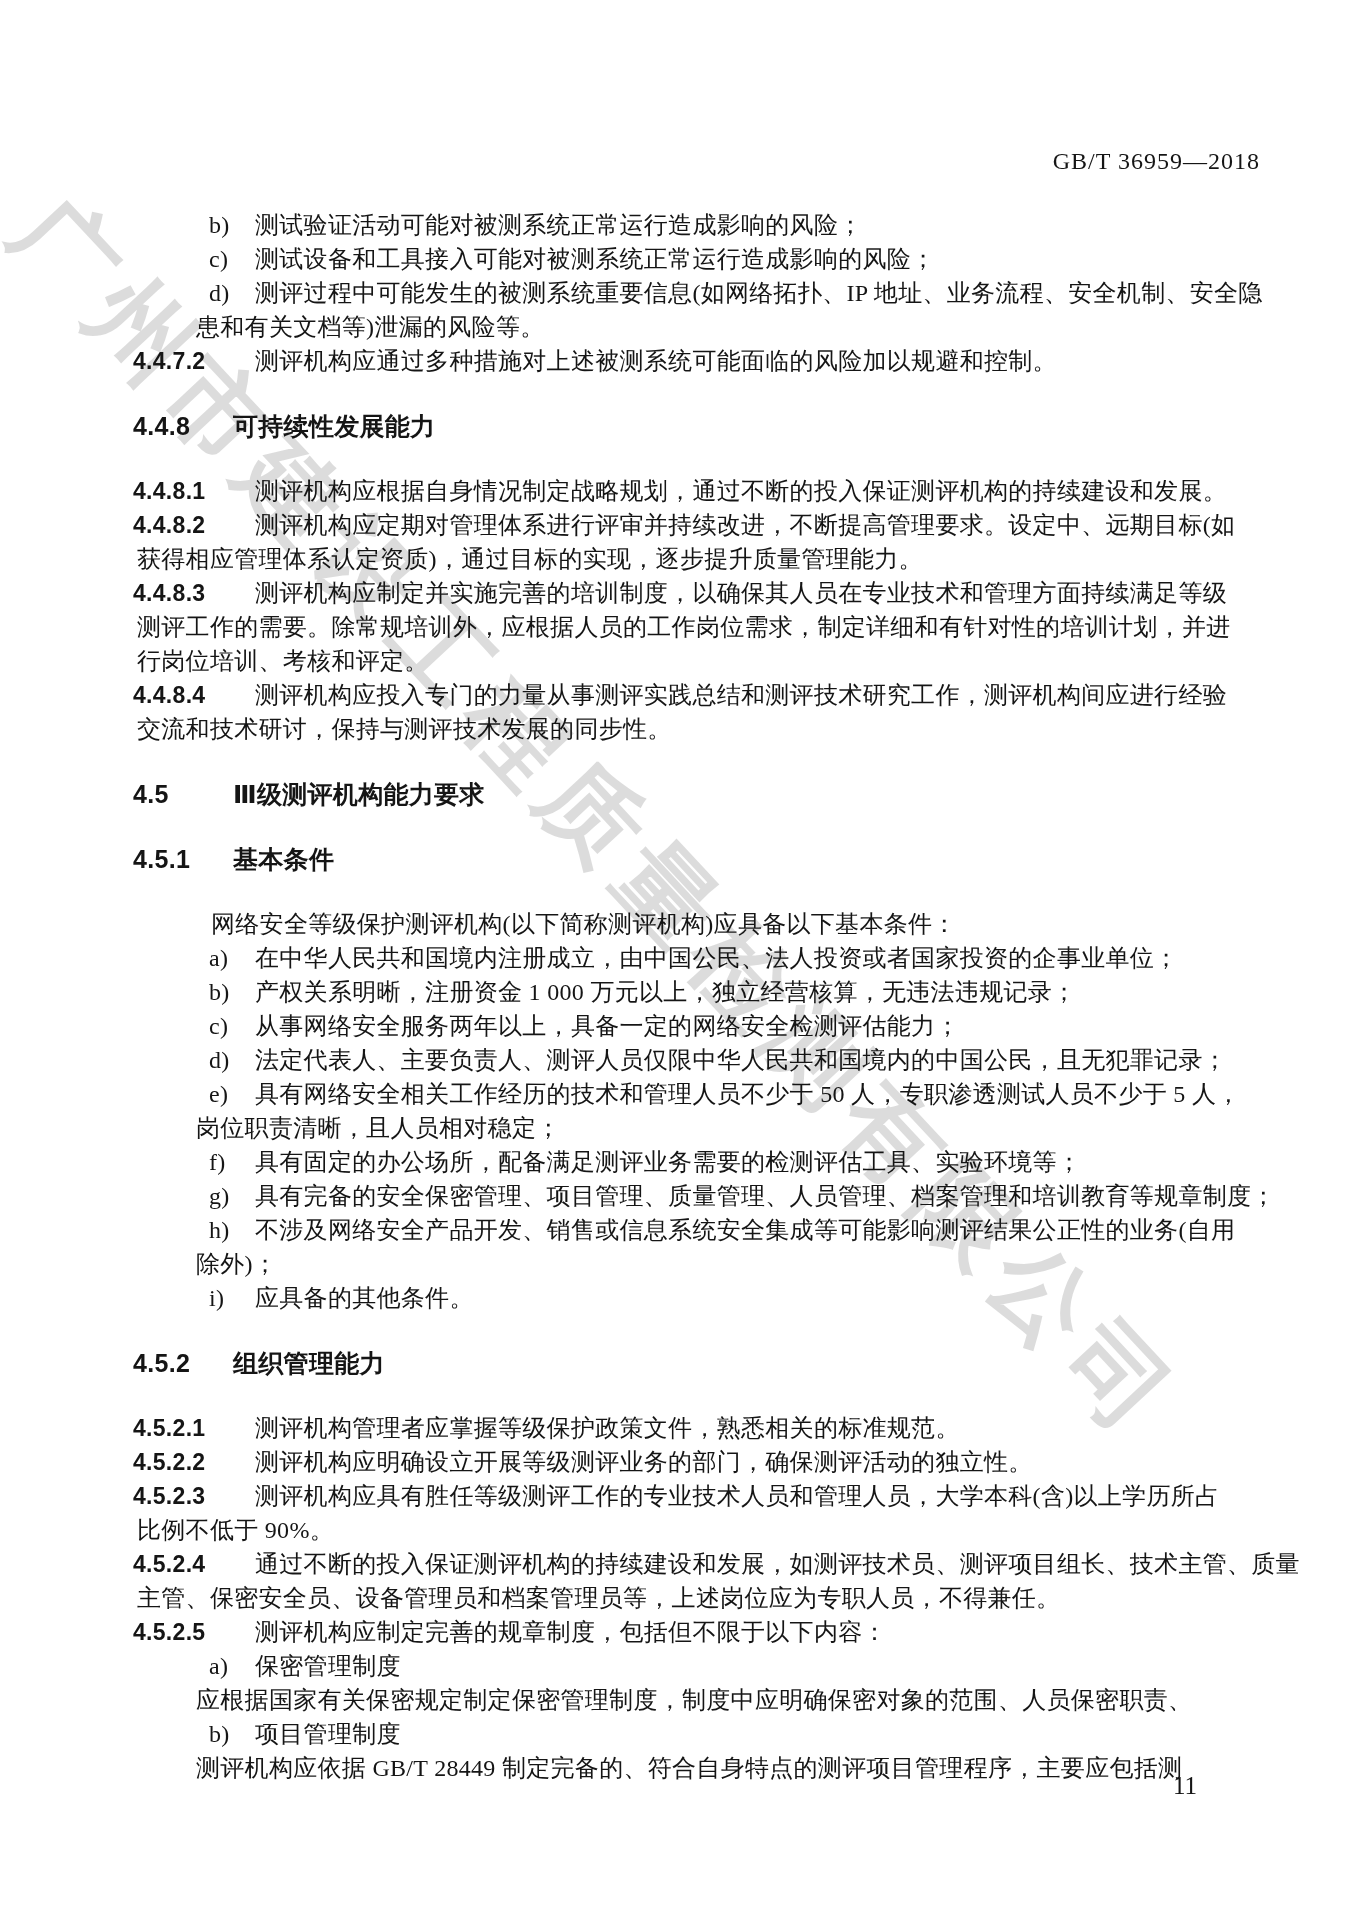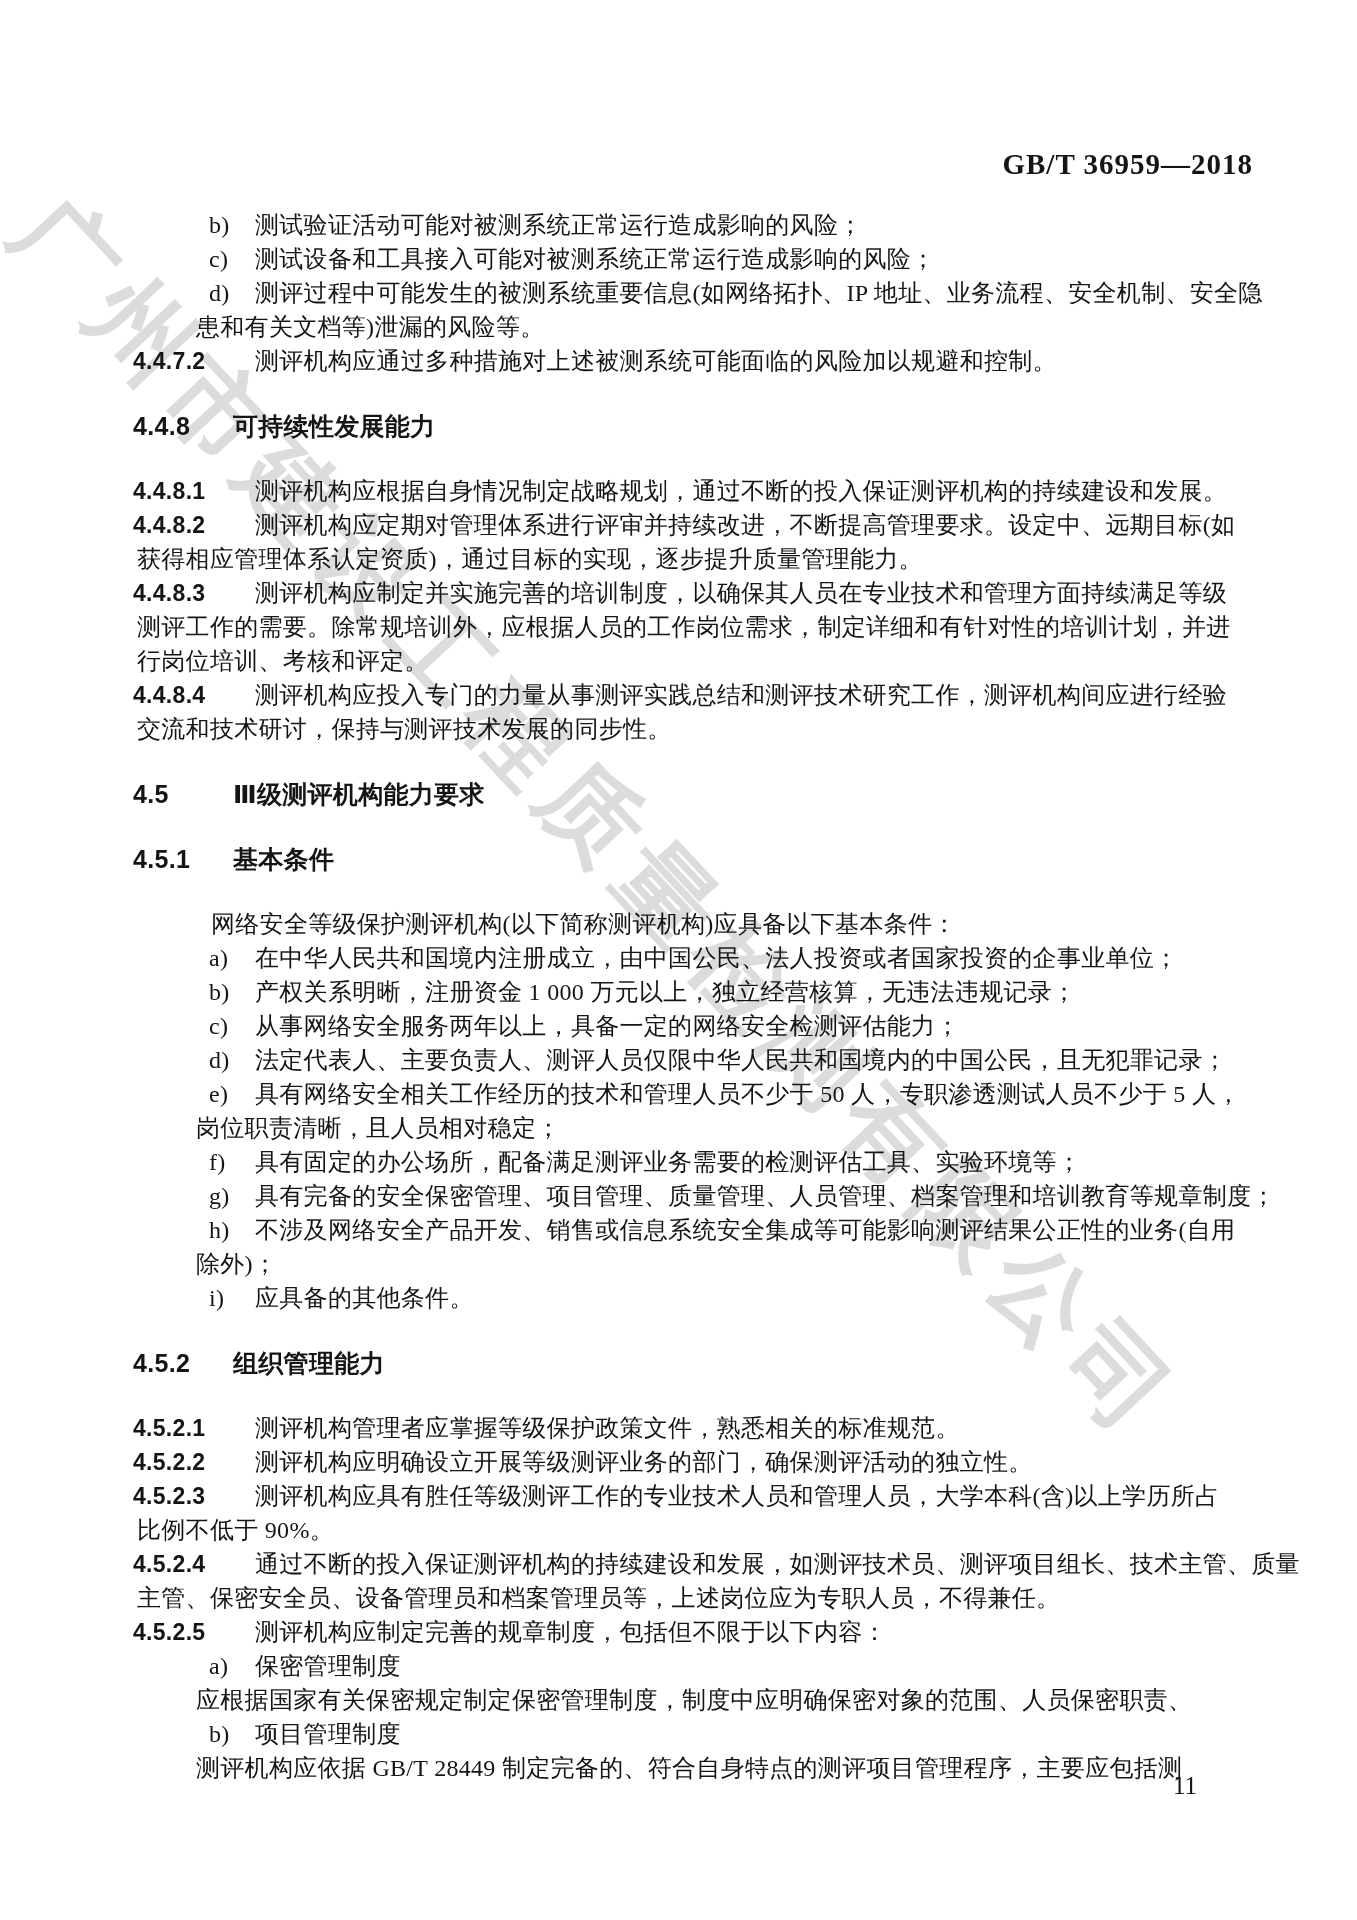--- a/index.html
+++ b/index.html
@@ -7,23 +7,23 @@
     width: 1357px; height: 1920px;
     position: relative;
     background: #ffffff;
     color: #151515;
     font-family: "Liberation Serif", "DejaVu Serif", serif;
     overflow: hidden;
   }
 
   .page-header {
     position: absolute;
-    top: 148px; right: 104px;
-    font-size: 29px;
-    font-weight: bold;
+    top: 148px; right: 97px;
+    font-size: 24px;
+    font-weight: normal;
     letter-spacing: 1px;
     font-family: "Liberation Serif", "DejaVu Serif", serif;
     z-index: 3;
   }
 
   .watermark {
     position: absolute;
     top: 170px; left: 80px;
     width: 1900px;
     transform: rotate(47deg);

